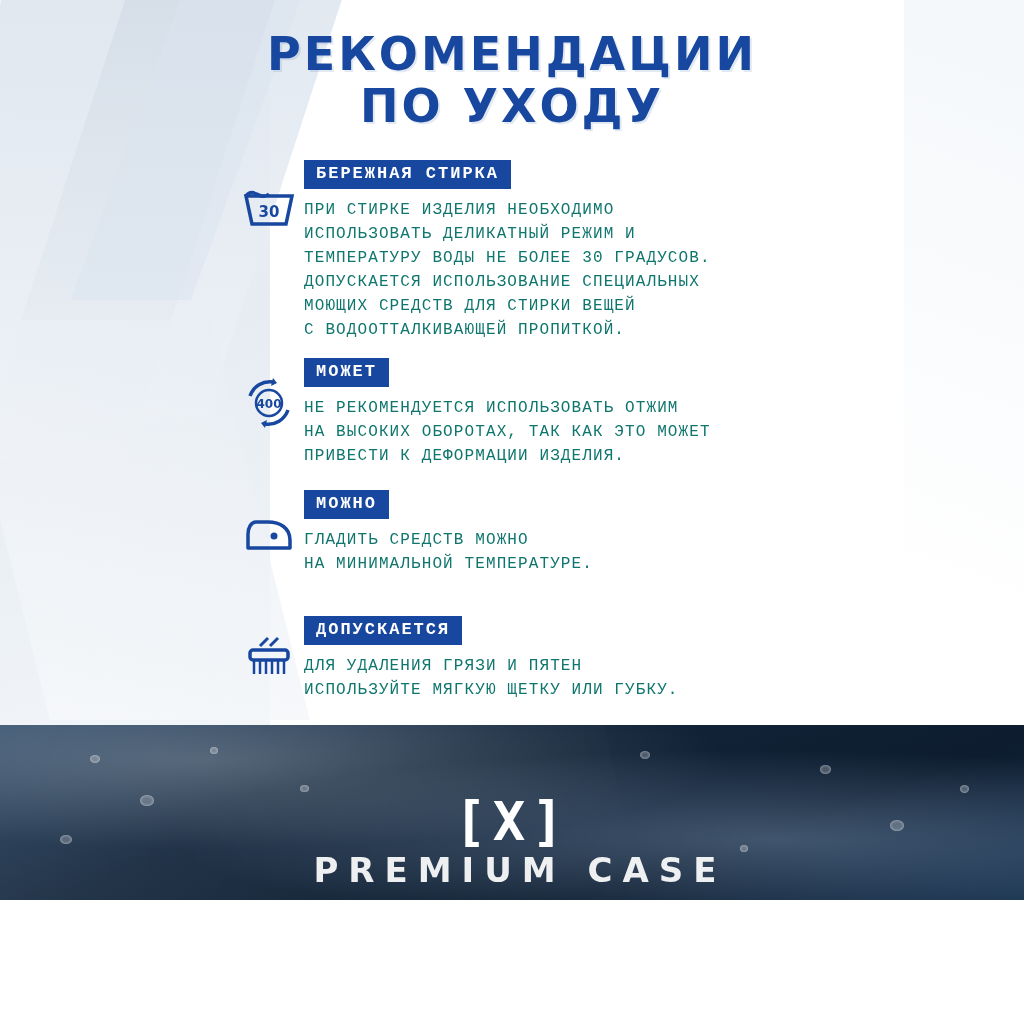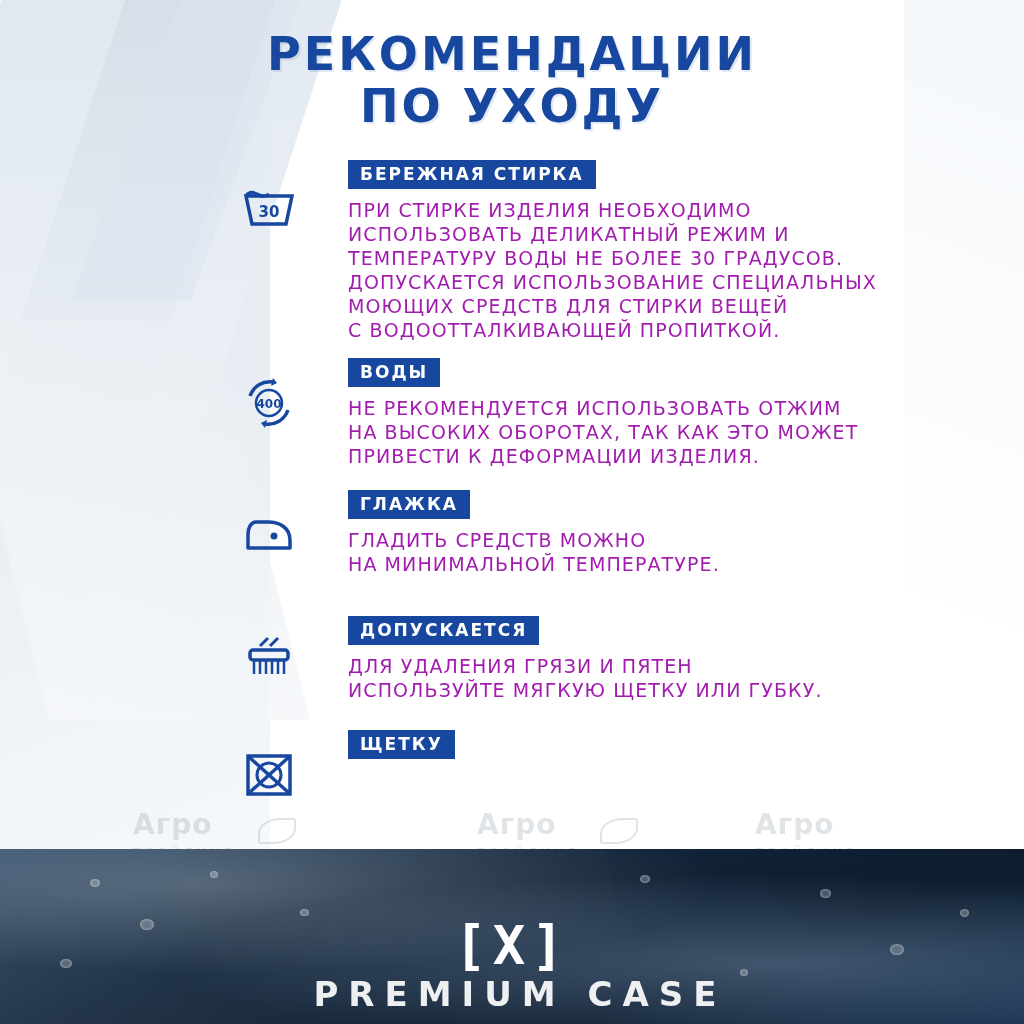--- a/index.html
+++ b/index.html
@@ -4,21 +4,21 @@
 <style>
   html,body{margin:0;padding:0;}
   body{
     width:1024px;height:1024px;
     background:#ffffff;
     font-family:"DejaVu Sans","Liberation Sans",sans-serif;
     overflow:hidden;
   }
   .page{
     position:relative;
-    width:1024px;height:1024px;
+    width:1024px;height:900px;
     background:#ffffff;
     overflow:hidden;
   }
   
   .bg-left{
     position:absolute;left:0;top:0;width:270px;height:880px;
     background:linear-gradient(160deg,#f2f5f8 0%,#e6ecf2 40%,#f7f9fb 100%);
   }
   .bg-diag1{
     position:absolute;left:-60px;top:-40px;width:340px;height:460px;
@@ -57,36 +57,36 @@
     letter-spacing:3px;
     text-shadow:2px 2px 0 rgba(23,71,158,.12);
   }
   .title .l2{display:block;}
 
   
   .section{position:absolute;left:240px;}
   .icon-box{
     position:absolute;left:0;top:16px;width:58px;height:58px;
   }
-  .sec-body{margin-left:108px;}
+  .sec-body{margin-left:64px;font-family:Liberation Mono, monospace;}
   .badge{
     display:inline-block;
     background:#17479e;
     color:#ffffff;
     font-weight:bold;
     font-size:17px;
     letter-spacing:2px;
     padding:5px 12px 6px 12px;
     line-height:18px;
     white-space:nowrap;
   }
   .text{
     margin-top:9px;
-    color:#a21caf;
-    font-size:19px;
+    color:#0f766e;
+    font-size:16px;
     line-height:24px;
     letter-spacing:1.1px;
     white-space:pre-line;
   }
   .s1{top:160px;}
   .s2{top:358px;}
   .s3{top:490px;}
   .s4{top:616px;}
   .s5{top:730px;}
 
@@ -178,36 +178,36 @@
       <svg width="58" height="58" viewBox="0 0 58 58">
         <circle cx="29" cy="29" r="13" fill="none" stroke="#17479e" stroke-width="2.5"></circle>
         <text x="29" y="34" font-size="12" font-family="DejaVu Sans, sans-serif" fill="#17479e" text-anchor="middle" font-weight="bold">400</text>
         <path d="M10 22 A21 21 0 0 1 33 8" fill="none" stroke="#17479e" stroke-width="3.5"></path>
         <path d="M48 36 A21 21 0 0 1 25 50" fill="none" stroke="#17479e" stroke-width="3.5"></path>
         <path d="M33 4 L37 9 L31 12 Z" fill="#17479e"></path>
         <path d="M25 54 L21 49 L27 46 Z" fill="#17479e"></path>
       </svg>
     </div>
     <div class="sec-body">
-      <div class="badge">ВОДЫ</div>
+      <div class="badge">МОЖЕТ</div>
       <div class="text">НЕ РЕКОМЕНДУЕТСЯ ИСПОЛЬЗОВАТЬ ОТЖИМ
 НА ВЫСОКИХ ОБОРОТАХ, ТАК КАК ЭТО МОЖЕТ
 ПРИВЕСТИ К ДЕФОРМАЦИИ ИЗДЕЛИЯ.</div>
     </div>
   </div>
 
   <div class="section s3">
     <div class="icon-box">
       <svg width="58" height="58" viewBox="0 0 58 58">
         <path d="M8 42 L50 42 L50 34 C50 22 40 16 28 16 L16 16 C11 16 8 22 8 28 Z" fill="none" stroke="#17479e" stroke-width="3.5" stroke-linejoin="round"></path>
         <circle cx="34" cy="30" r="3.5" fill="#17479e"></circle>
       </svg>
     </div>
     <div class="sec-body">
-      <div class="badge">ГЛАЖКА</div>
+      <div class="badge">МОЖНО</div>
       <div class="text">ГЛАДИТЬ СРЕДСТВ МОЖНО
 НА МИНИМАЛЬНОЙ ТЕМПЕРАТУРЕ.</div>
     </div>
   </div>
 
   <div class="section s4">
     <div class="icon-box">
       <svg width="58" height="58" viewBox="0 0 58 58">
         <rect x="10" y="18" width="38" height="10" rx="3" fill="none" stroke="#17479e" stroke-width="3.5"></rect>
         <line x1="14" y1="28" x2="14" y2="42" stroke="#17479e" stroke-width="2.5"></line>

